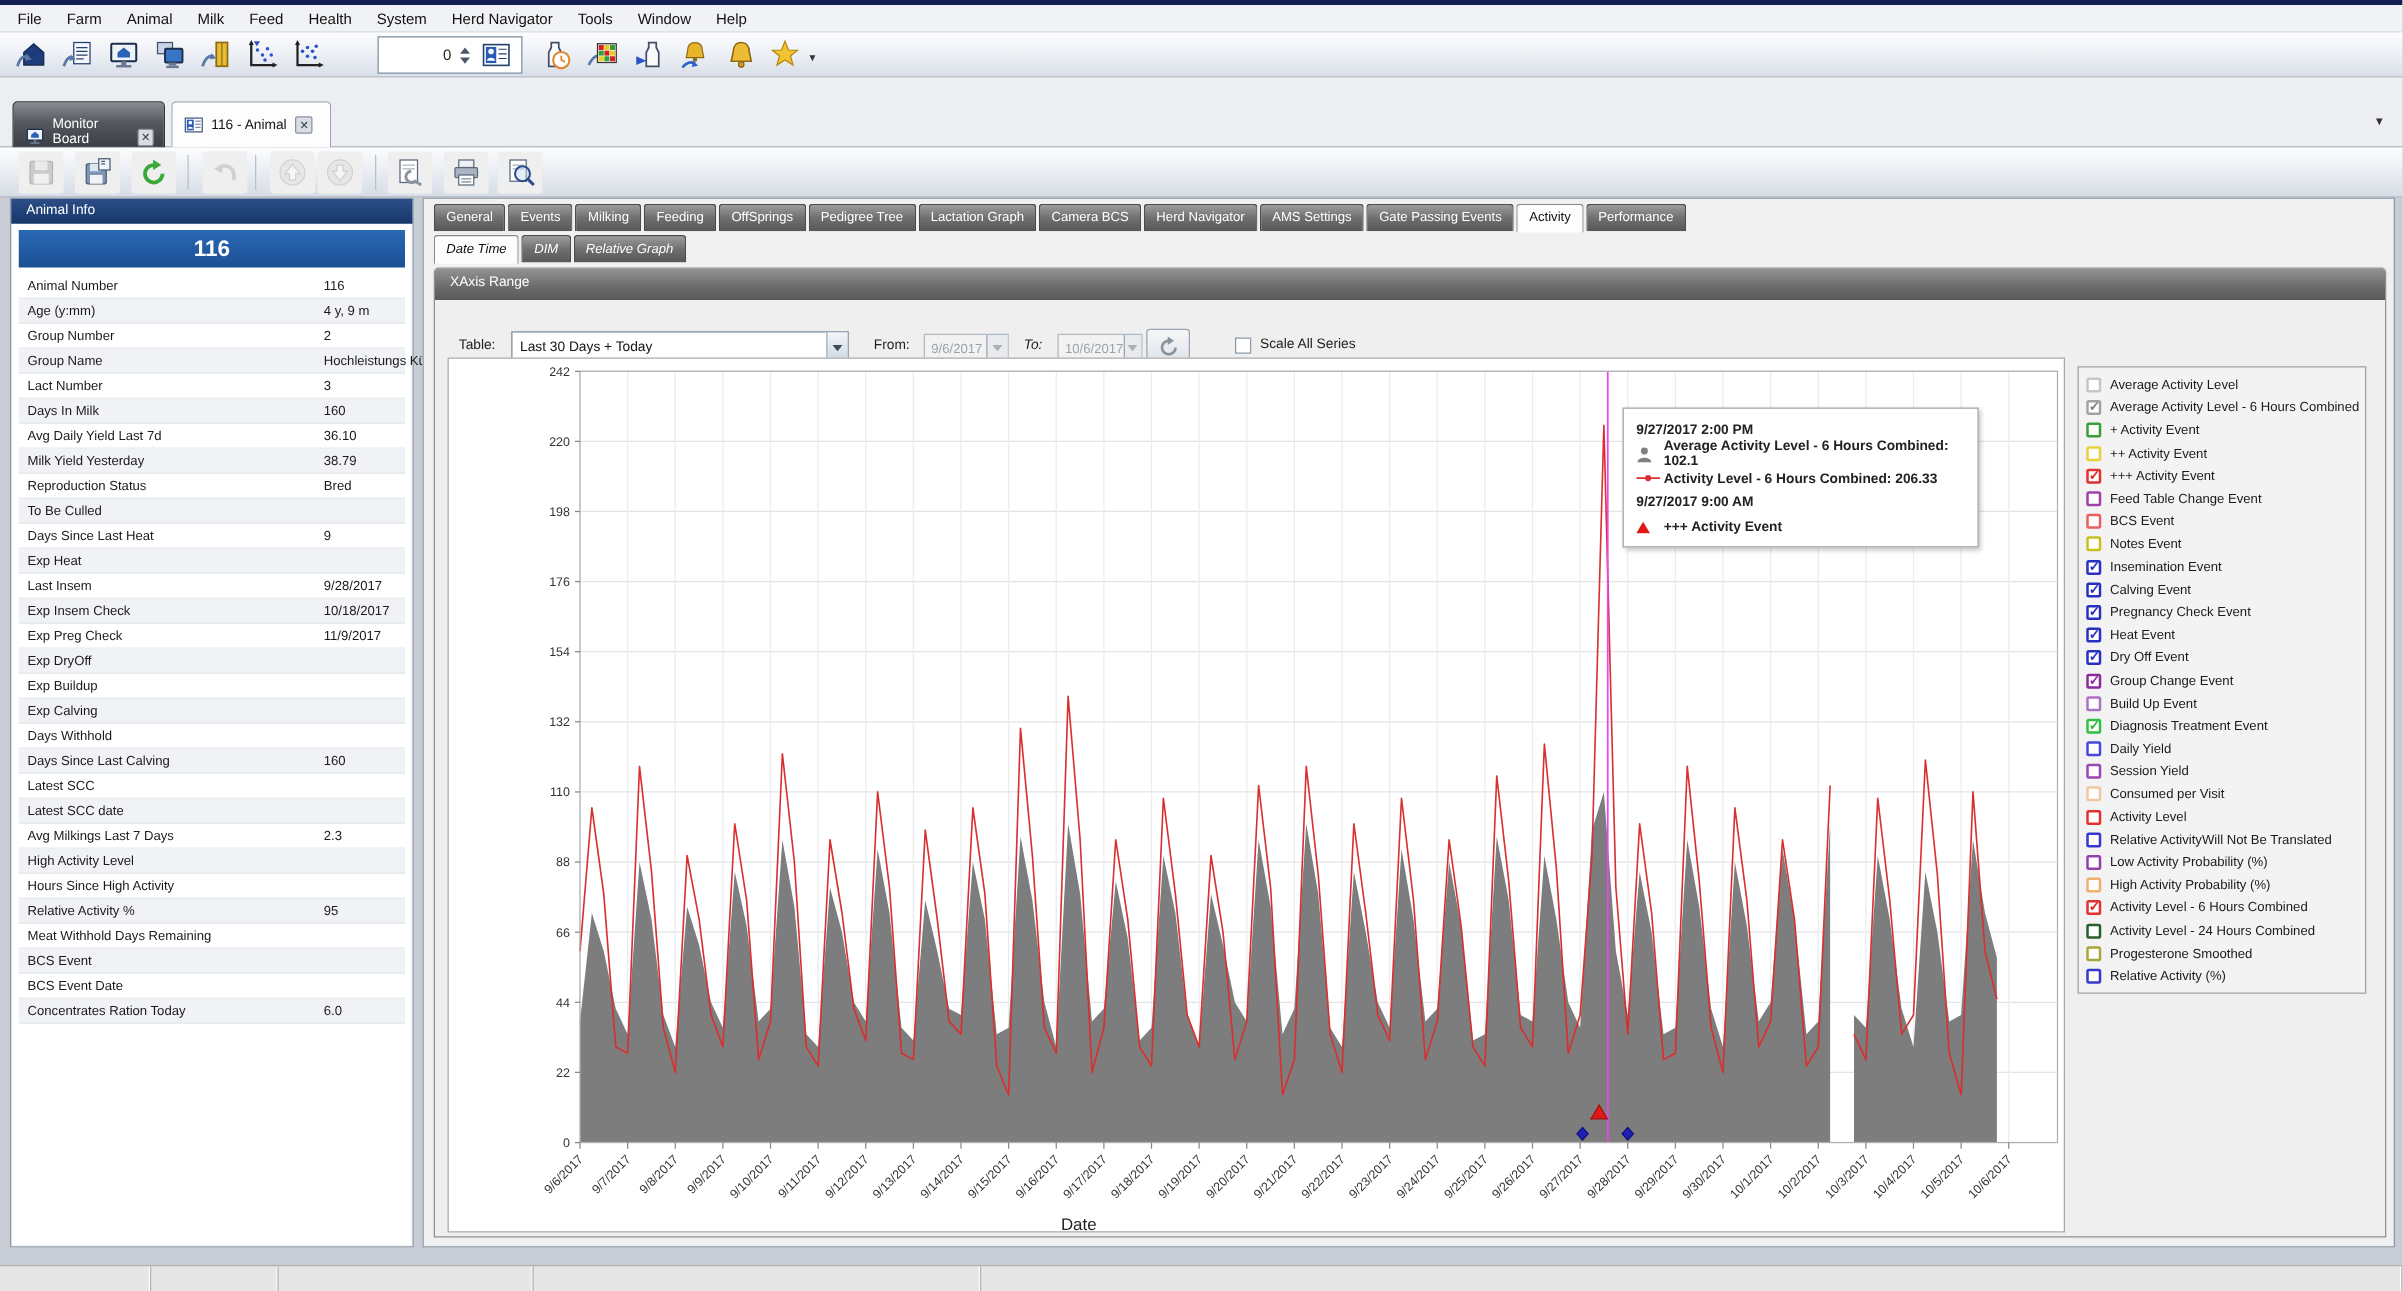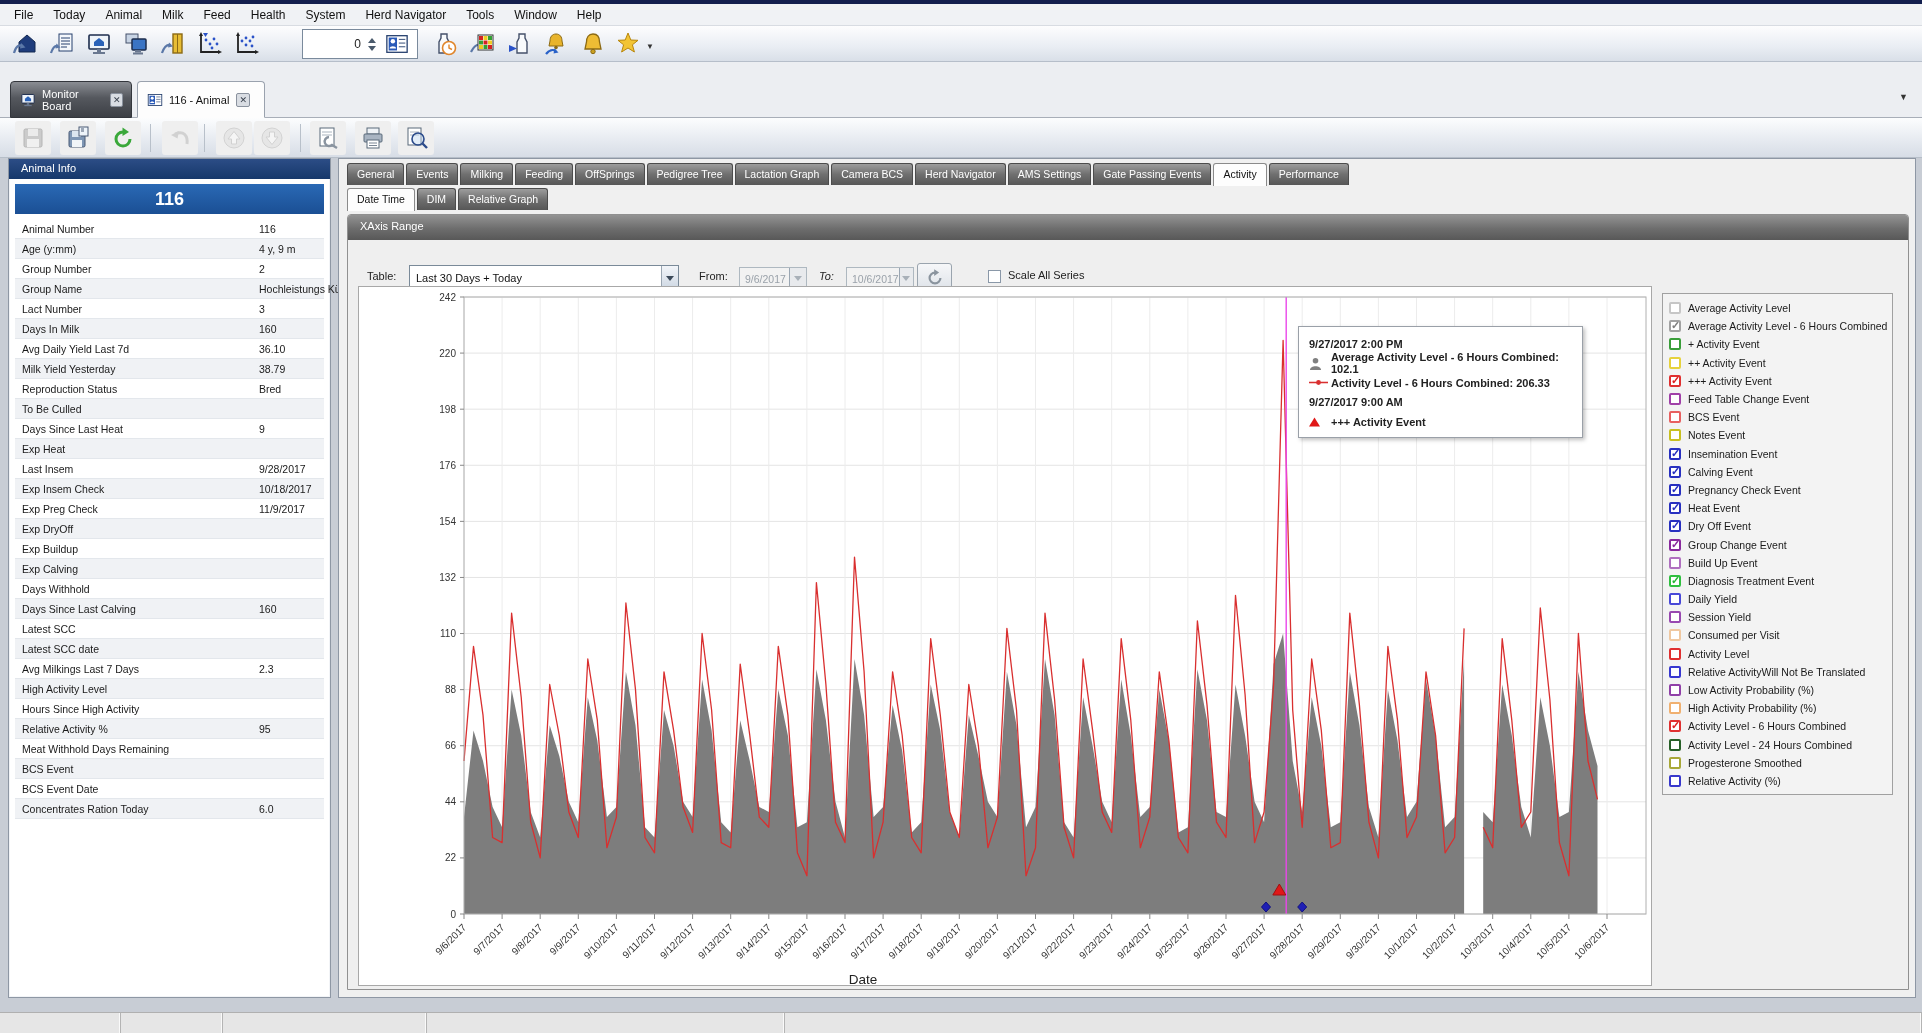--- a/index.html
+++ b/index.html
@@ -21,21 +21,21 @@
   #spin-arrows { width:16px; display:flex; flex-direction:column; align-items:center; gap:3px; margin-left:3px; }
   .sp-up { width:0; height:0; border-left:4px solid transparent; border-right:4px solid transparent; border-bottom:5px solid #4a5a6c; }
   .sp-dn { width:0; height:0; border-left:4px solid transparent; border-right:4px solid transparent; border-top:5px solid #4a5a6c; }
   #spin-card { margin-left:4px; width:30px; height:24px; }
   #spin-card svg { width:26px; height:24px; }
   .star-drop { position:absolute; left:646px; top:16px; font-size:8px; color:#333; }
 
   
   #tabstrip { position:absolute; left:0; top:62px; width:100%; height:56px; background:#eceef2; border-bottom:1px solid #a8aeb8; }
   .doc-tab { position:absolute; top:19px; height:37px; border-radius:4px 4px 0 0; display:flex; align-items:center; padding:0 8px; font-size:11px; }
-  .doc-tab.dark { left:10px; width:122px; background:linear-gradient(#8a8d93,#55585e 45%,#3c3f45); color:#fff; border:1px solid #33363c; }
+  .doc-tab.dark { left:10px; width:122px; background:linear-gradient(#8a8d93,#55585e 45%,#3c3f45); color:#fff; border:1px solid #33363c;align-items:flex-end; }
   .doc-tab.light { left:137px; width:128px; background:#fdfdfd; color:#111; border:1px solid #9aa2ae; border-bottom-color:#fdfdfd; }
   .doc-tab .ticon { width:18px; height:16px; margin-right:5px; }
   .doc-tab .ticon svg { width:18px; height:16px; }
   .tab-close { margin-left:7px; width:14px; height:14px; border:1px solid #8a929e; border-radius:2px; background:#d9dde3; color:#39414d; font-size:9px; line-height:12px; text-align:center; }
   #tab-list-drop { position:absolute; right:14px; top:30px; font-size:9px; color:#333; }
 
   
   #toolbar2 { position:absolute; left:0; top:118px; width:100%; height:40px; background:linear-gradient(#fcfdfe,#e7ebf1 55%,#d7dde6); border-bottom:1px solid #b6bec8; }
   .tb2-btn { position:absolute; top:3px; width:36px; height:34px; border:1px solid transparent; border-radius:3px; }
   .tb2-btn svg { width:24px; height:24px; display:block; margin:3px auto; }
@@ -50,21 +50,21 @@
   .ai-row { display:flex; height:20px; align-items:center; border-bottom:1px solid #e3e7ec; font-size:10.5px; color:#1a1a1a; }
   .ai-row:nth-child(even) { background:#f0f2f5; }
   .ai-label { width:244px; padding-left:7px; white-space:nowrap; overflow:hidden; }
   .ai-value { width:65px; white-space:nowrap; }
 
   
   #right-panel { position:absolute; left:338px; top:158px; width:1578px; height:840px; background:#f0f0f0; border:1px solid #8e97a4; }
   #detail-tabs { position:absolute; left:8px; top:4px; height:23px; display:flex; }
   .dtab { height:22px; margin-right:2px; padding:0 9px; font-size:10.5px; line-height:21px; border-radius:3px 3px 0 0; background:linear-gradient(#9d9d9d,#6f6f6f 50%,#575757); color:#fff; border:1px solid #4c4c4c; border-bottom:none; white-space:nowrap; }
   .dtab.active { background:#fdfdfd; color:#111; border-color:#8a8a8a; height:23px; }
-  #graph-tabs { position:absolute; left:8px; top:29px; height:24px; display:flex; }
+  #graph-tabs { position:absolute; left:8px; top:29px; height:24px; display:flex;font-style:italic; }
   #group-box { position:absolute; left:8px; top:55px; width:1562px; height:776px; border:1px solid #909090; background:#efefef; border-radius:4px 4px 0 0; }
   #xaxis-header { height:25px; background:linear-gradient(#939393,#6d6d6d 55%,#585858); border-radius:3px 3px 0 0; color:#fff; font-size:11px; padding:5px 0 16px 12px; }
 
   .range-label { position:absolute; font-size:11px; color:#222; }
   #range-combo { position:absolute; left:61px; top:50px; width:270px; height:26px; background:#fff; border:1px solid #7a8a99; display:flex; align-items:center; }
   #range-combo .cval { flex:1; font-size:11px; padding-left:6px; color:#111; }
   .combo-arrow { width:17px; height:100%; background:linear-gradient(#f2f5f9,#ccd6e2); border-left:1px solid #9aa6b2; display:flex; align-items:center; justify-content:center; }
   .combo-arrow:after { content:""; border-left:4px solid transparent; border-right:4px solid transparent; border-top:5px solid #3c4a5a; }
   .date-field { position:absolute; top:52px; height:23px; background:#f2f2f2; border:1px solid #aeb8c0; display:flex; align-items:center; }
   .date-field .cval { flex:1; font-size:10.5px; padding-left:5px; color:#9aa2aa; }
@@ -96,21 +96,21 @@
   #statusbar { position:absolute; left:0; top:1012px; width:100%; height:21px; background:#e6e6e6; border-top:1px solid #b0b0b0; display:flex; }
   .sb-seg { height:100%; border-right:1px solid #b4b4b4; box-shadow:inset -1px 0 0 #fafafa; }
 </style>
 </head>
 <body>
 
 <div id="app">
   <div id="top-accent"></div>
   <div id="menubar">
       <span class="menu-item">File</span>
-      <span class="menu-item">Today</span>
+      <span class="menu-item">Farm</span>
       <span class="menu-item">Animal</span>
       <span class="menu-item">Milk</span>
       <span class="menu-item">Feed</span>
       <span class="menu-item">Health</span>
       <span class="menu-item">System</span>
       <span class="menu-item">Herd Navigator</span>
       <span class="menu-item">Tools</span>
       <span class="menu-item">Window</span>
       <span class="menu-item">Help</span>
     </div>

